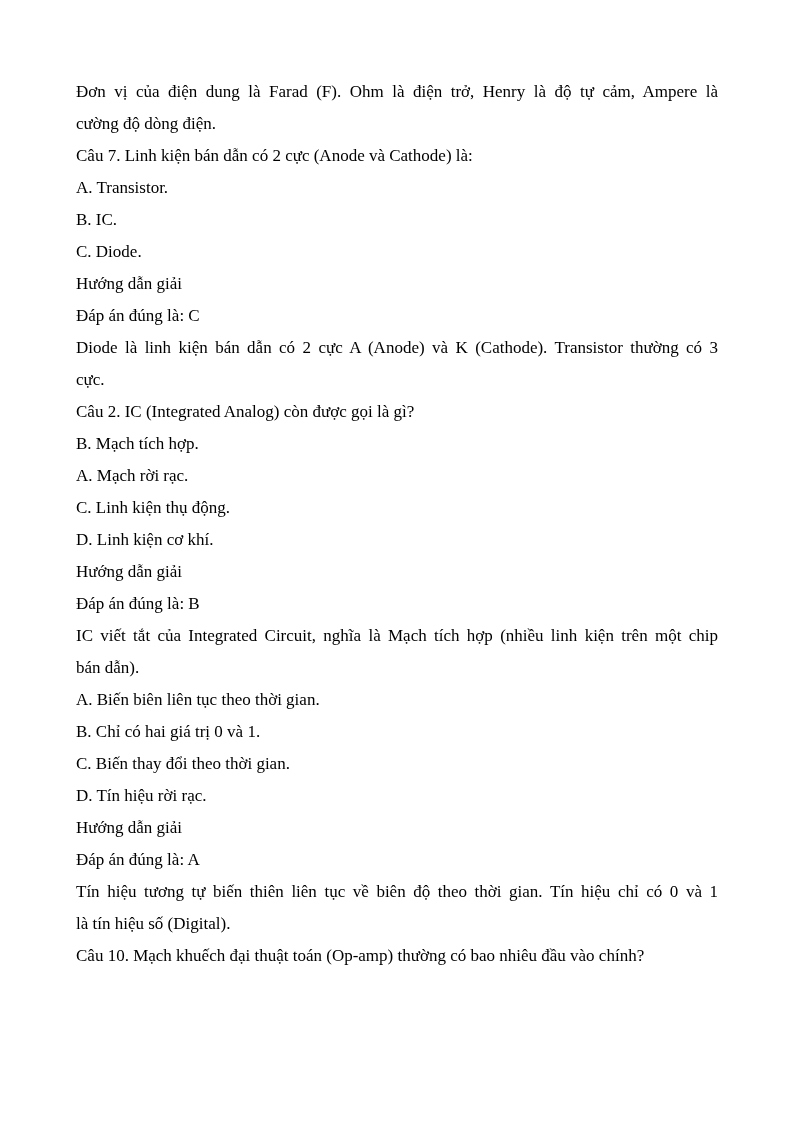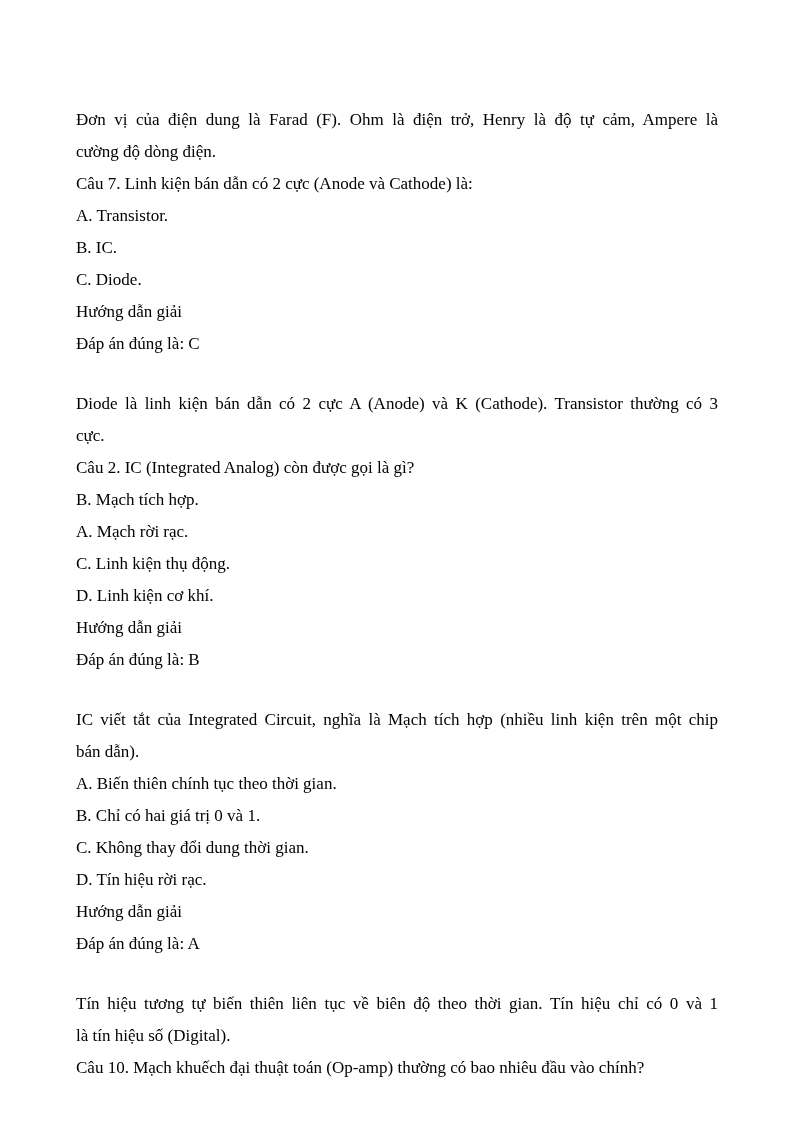--- a/index.html
+++ b/index.html
@@ -25,21 +25,20 @@
     color: #000000;
   }
   .line {
     height: 32px;
     white-space: nowrap;
   }
   .line.stretch {
     white-space: normal;
     text-align: justify;
     text-align-last: justify;
-    margin-top: 28px;
   }
   .b {
     font-weight: normal;
   }
 </style>
 </head>
 <body>
 
 <div class="page">
   <div class="content">
@@ -55,23 +54,23 @@
       <div class="line"><span class="">cực.</span></div>
       <div class="line"><span class="b">Câu 2.</span><span class=""> IC (Integrated Analog) còn được gọi là gì?</span></div>
       <div class="line"><span class="b">B.</span><span class=""> Mạch tích hợp.</span></div>
       <div class="line"><span class="b">A.</span><span class=""> Mạch rời rạc.</span></div>
       <div class="line"><span class="b">C.</span><span class=""> Linh kiện thụ động.</span></div>
       <div class="line"><span class="b">D.</span><span class=""> Linh kiện cơ khí.</span></div>
       <div class="line"><span class="b">Hướng dẫn giải</span></div>
       <div class="line"><span class="b">Đáp án đúng là: B</span></div>
       <div class="line stretch"><span class="">IC viết tắt của Integrated Circuit, nghĩa là Mạch tích hợp (nhiều linh kiện trên một chip</span></div>
       <div class="line"><span class="">bán dẫn).</span></div>
-      <div class="line"><span class="b">A.</span><span class=""> Biến thiên chính tục theo thời gian.</span></div>
+      <div class="line"><span class="b">A.</span><span class=""> Biến biên liên tục theo thời gian.</span></div>
       <div class="line"><span class="b">B.</span><span class=""> Chỉ có hai giá trị 0 và 1.</span></div>
-      <div class="line"><span class="b">C.</span><span class=""> Không thay đổi dung thời gian.</span></div>
+      <div class="line"><span class="b">C.</span><span class=""> Biến thay đổi theo thời gian.</span></div>
       <div class="line"><span class="b">D.</span><span class=""> Tín hiệu rời rạc.</span></div>
       <div class="line"><span class="b">Hướng dẫn giải</span></div>
       <div class="line"><span class="b">Đáp án đúng là: A</span></div>
       <div class="line stretch"><span class="">Tín hiệu tương tự biến thiên liên tục về biên độ theo thời gian. Tín hiệu chỉ có 0 và 1</span></div>
       <div class="line"><span class="">là tín hiệu số (Digital).</span></div>
       <div class="line"><span class="b">Câu 10.</span><span class=""> Mạch khuếch đại thuật toán (Op-amp) thường có bao nhiêu đầu vào chính?</span></div>
     </div>
 </div>
 
 </body></html>

